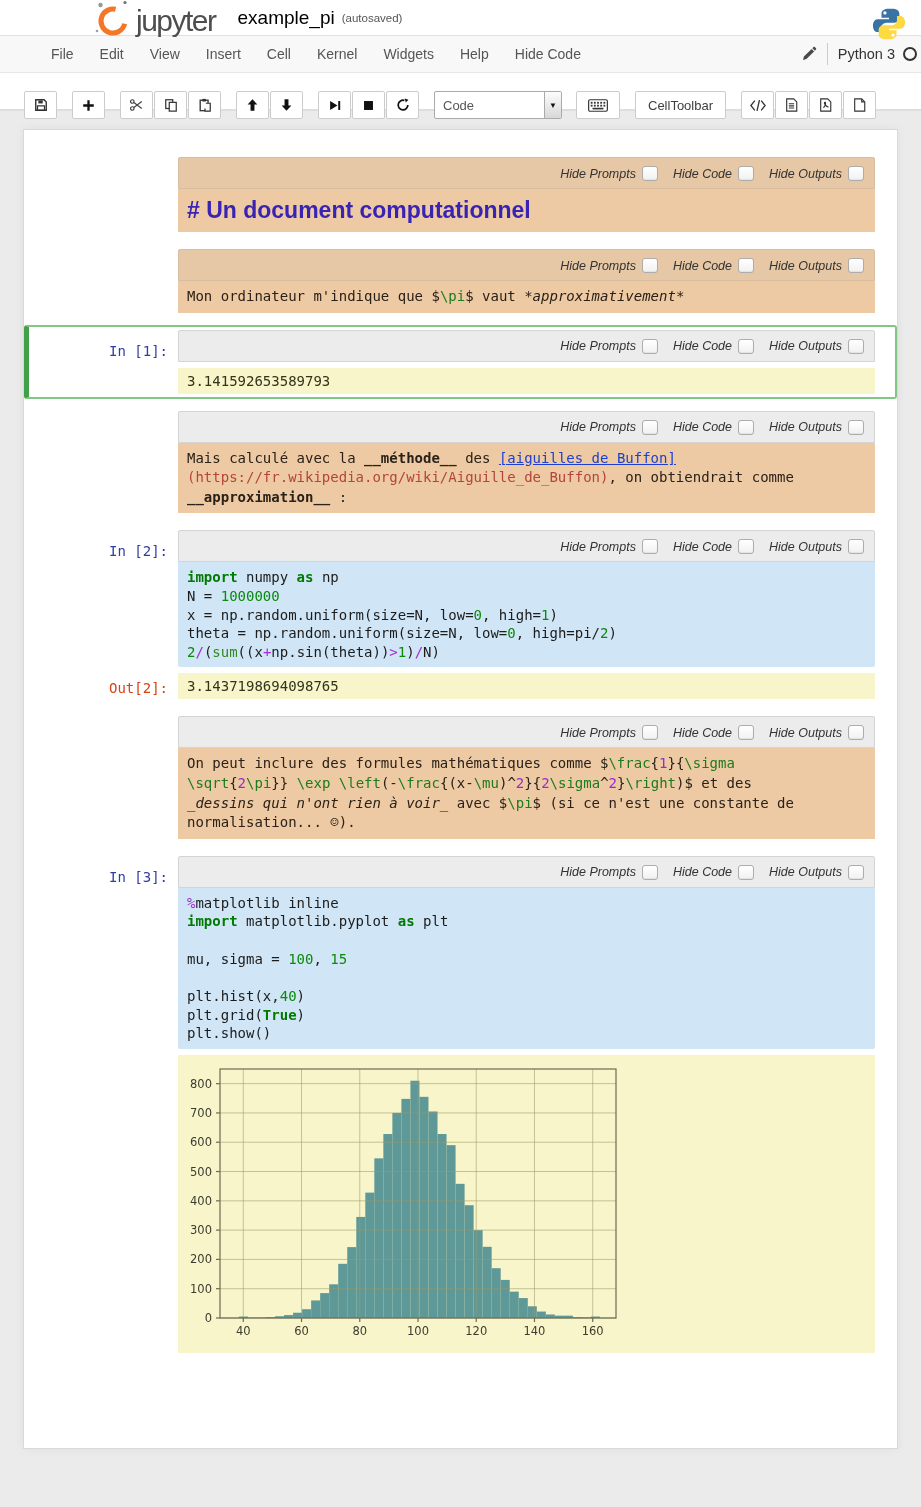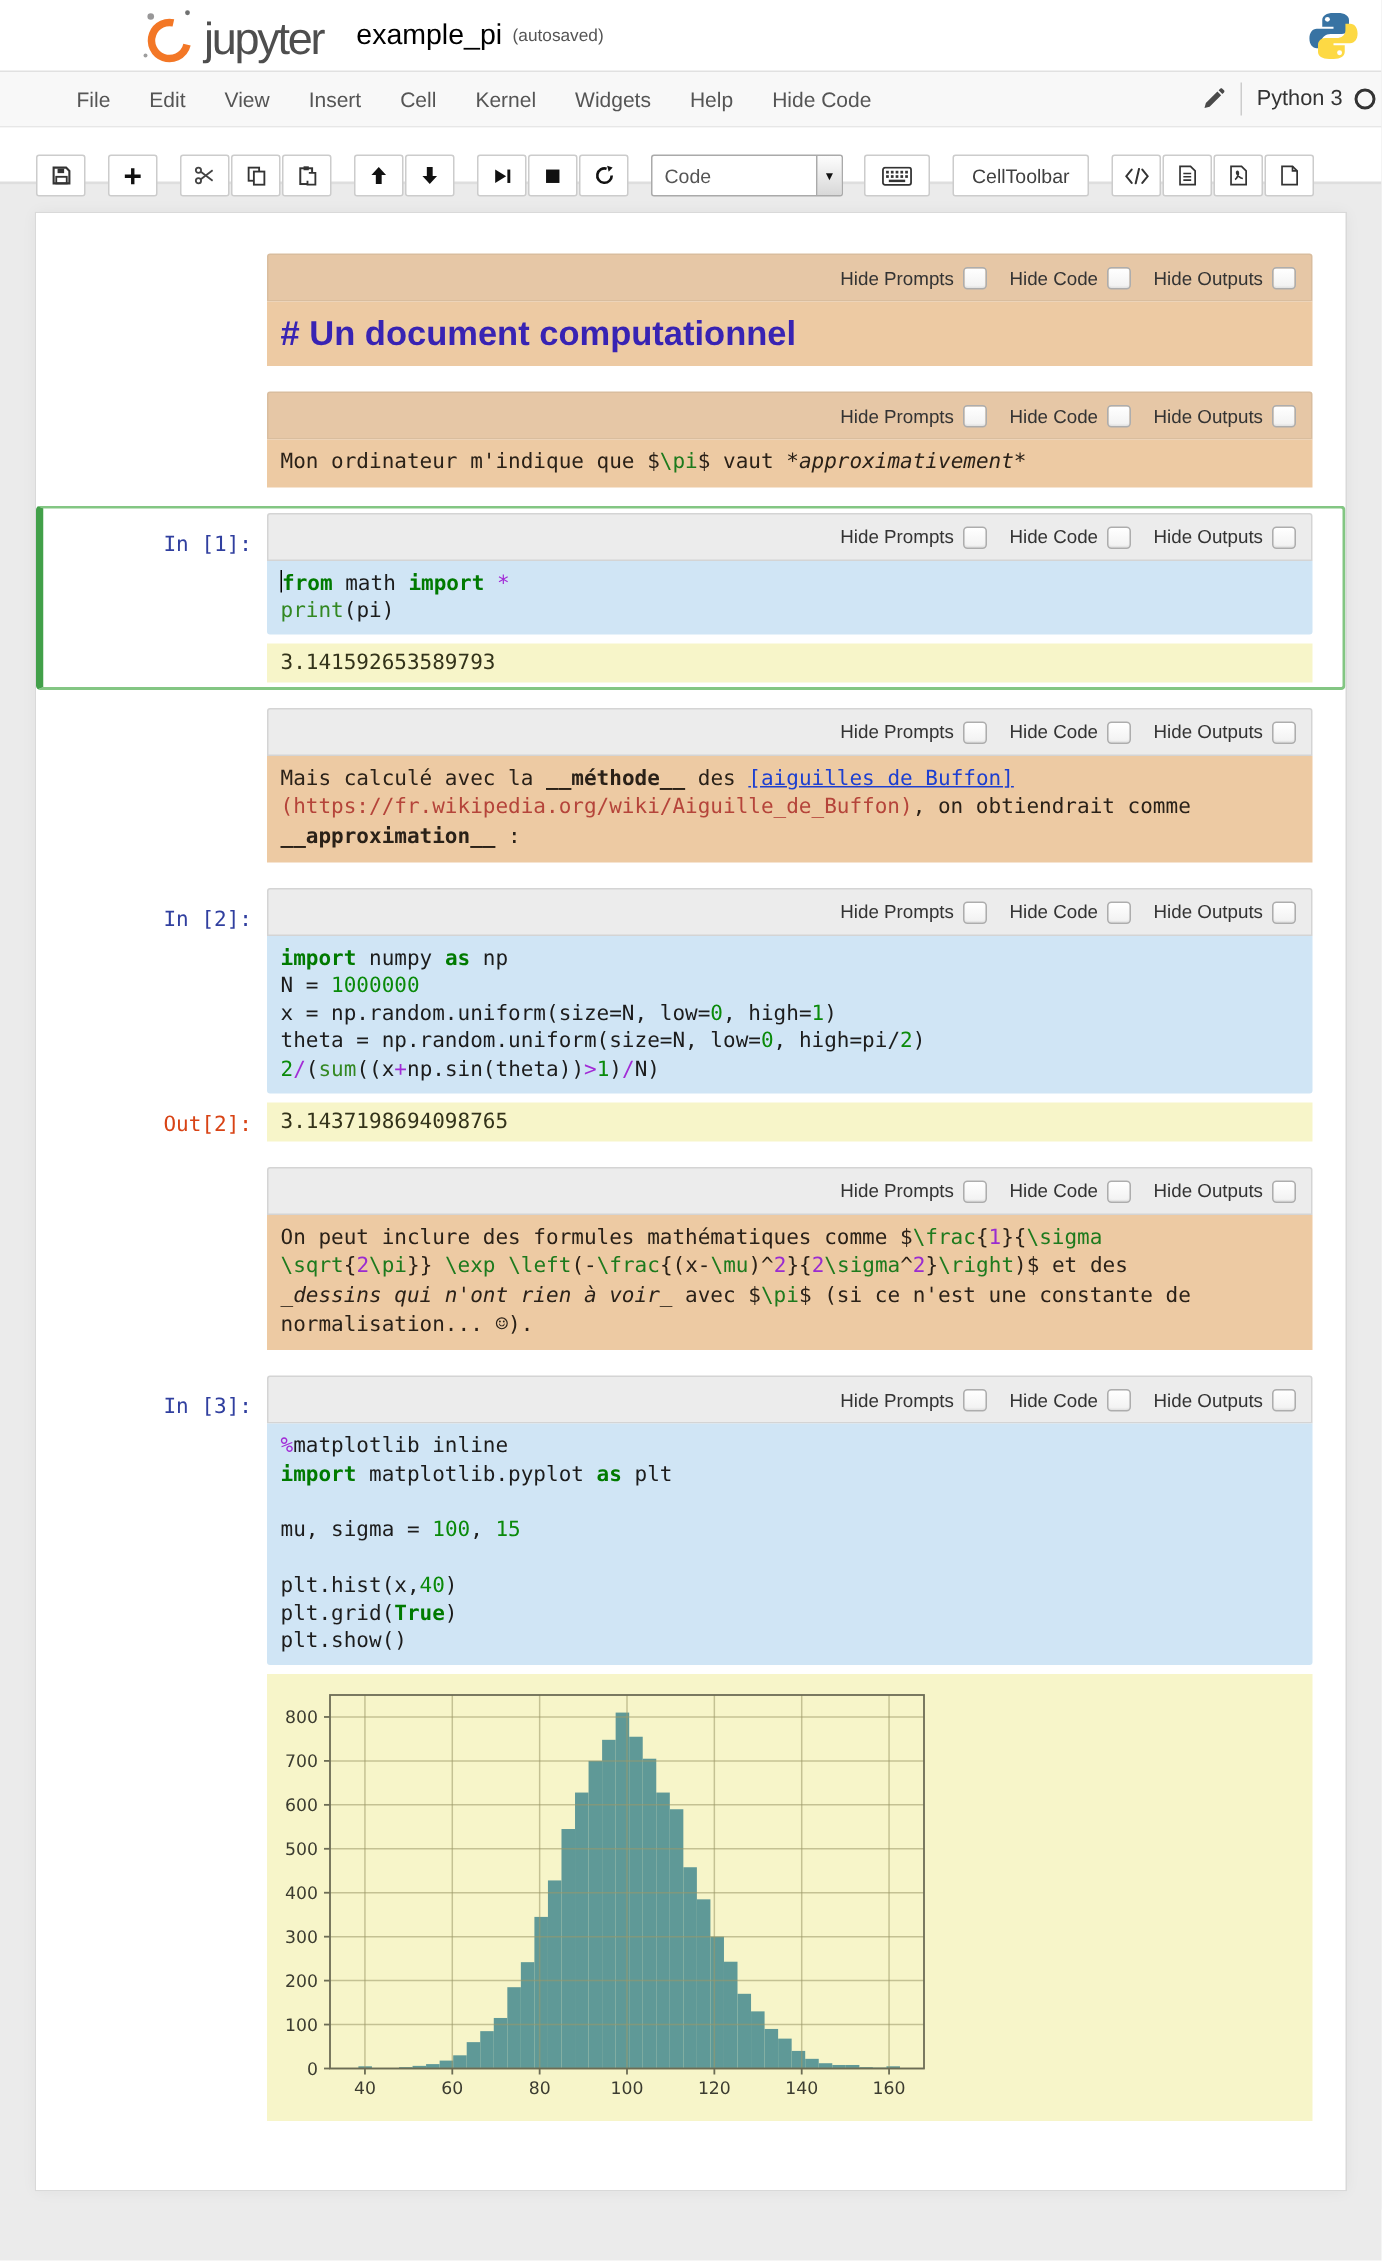--- a/index.html
+++ b/index.html
@@ -4,21 +4,21 @@
 <style>
   * { box-sizing: border-box; margin: 0; padding: 0; }
   html,body { background:#ebebeb; }
   body {
     width: 921px;
     font-family: "Liberation Sans", sans-serif;
     color:#333;
   }
   
   .hdr {
-    background:#fff; height:48px; display:flex; align-items:center;
+    background:#fff; height:36px; display:flex; align-items:center;
     border-bottom:1px solid #e1e1e1; position:relative;
   }
   .logo { display:flex; align-items:flex-end; margin-left:92px; cursor:pointer; }
   .logo svg { display:block; }
   .wordmark {
     font-size:30px; color:#4e4e4e; letter-spacing:-1.5px;
     font-family:"Liberation Sans",sans-serif; margin-left:2px; line-height:1;
     padding-bottom:2px;
   }
   .nbtitle { font-size:19px; color:#000; margin-left:22px; padding-bottom:0px; }
@@ -72,21 +72,21 @@
   .crow { display:flex; }
   .prompt {
     width:147px; flex:none; text-align:right; padding:13px 10px 0 0;
     font-family:"DejaVu Sans Mono",monospace; font-size:14px;
   }
   .prompt.in  { color:#303f9f; }
   .prompt.out { color:#d84315; padding-top:7px; }
   .main { flex:1; margin-right:18px; min-width:0; }
   .ctb {
     background:#ececec; border:1px solid #d4d4d4; border-radius:2px 2px 0 0;
-    padding:8px 8px 7px 8px; display:flex; align-items:center; justify-content:flex-end;
+    padding:8px 8px 7px 8px; display:flex; align-items:center; justify-content:flex-end;font-style:italic;
   }
   .ctb.orange { background:#e6c7a6; border-color:#dcb econ; border-color:#d9bd9e; }
   .ctl { font-size:12.5px; color:#333; margin-right:6px; }
   .cbx {
     width:16px; height:15px; border:1px solid #adadad; border-radius:3px;
     background:linear-gradient(#ffffff,#f1f1f1); margin-right:15px; cursor:pointer;
     box-shadow:inset 0 -1px 1px rgba(0,0,0,0.06);
   }
   .cbx:last-child { margin-right:2px; }
   .src {
@@ -345,24 +345,20 @@
           <div class="crow">
             <div class="prompt in">In [1]:</div>
             <div class="main">
               <div class="ctb">
                 <span class="ctl">Hide Prompts</span>
                 <span class="cbx"></span>
                 <span class="ctl">Hide Code</span>
                 <span class="cbx"></span>
                 <span class="ctl">Hide Outputs</span>
                 <span class="cbx"></span>
-              </div>
-              <div class="src code">
-                <div class="ln"><span class="caret"></span><span class="tk-k">from</span><span class="tk-t"> math </span><span class="tk-k">import</span><span class="tk-t"> </span><span class="tk-o">*</span></div>
-                <div class="ln"><span class="tk-b">print</span><span class="tk-t">(pi)</span></div>
               </div>
             </div>
           </div>
           <div class="crow orow">
             <div class="prompt out"></div>
             <div class="outa">3.141592653589793</div>
           </div>
         </div>
         <div class="cell">
           <div class="crow">

